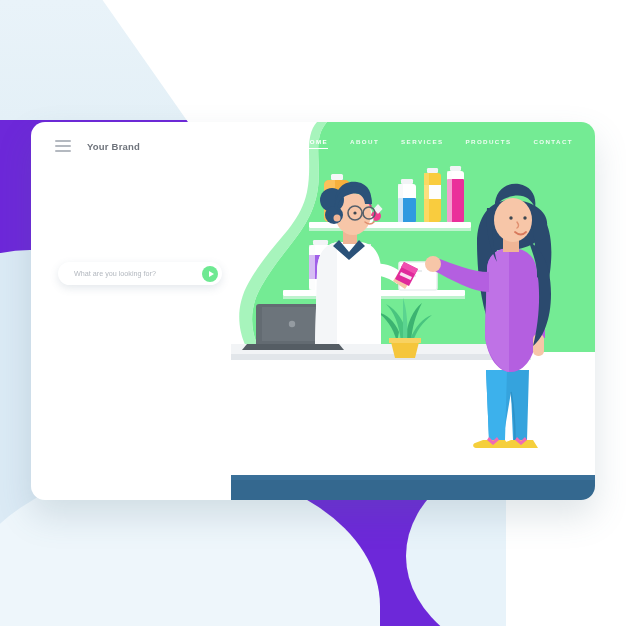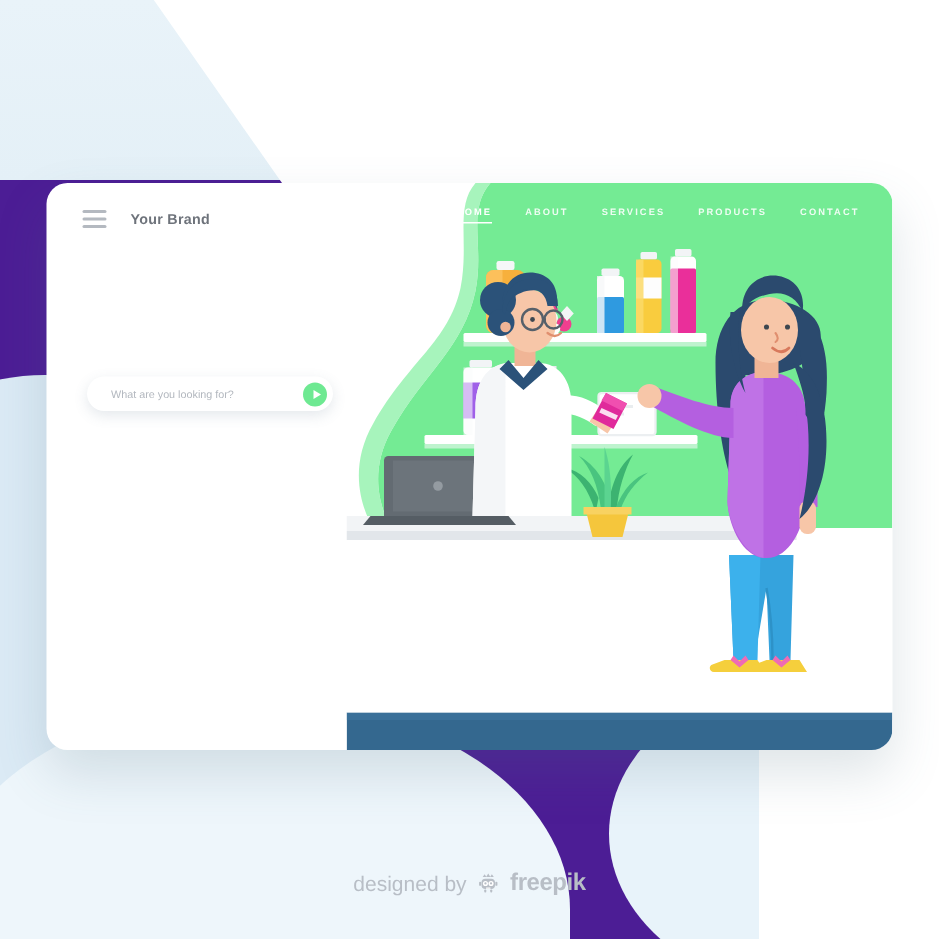--- a/index.html
+++ b/index.html
@@ -4,21 +4,21 @@
 <style>
   html, body {
     margin: 0; padding: 0;
     width: 626px; height: 626px;
     overflow: hidden;
     font-family: "Liberation Sans", sans-serif;
   }
   #stage {
     position: relative;
     width: 626px; height: 626px;
-    background: #4c1d95;
+    background: #6d28d9;
     overflow: hidden;
   }
   
   .bg-white-diag {
     position: absolute;
     top: -260px; right: -200px;
     width: 620px; height: 620px;
     background: #ffffff;
     transform: rotate(-35deg);
   }
@@ -137,21 +137,21 @@
   .hero h1 .bold { display: block; font-weight: bold; color: #4b4f56; }
   .hero p {
     margin: 14px 0 0 0;
     font-size: 7.4px;
     line-height: 1.85;
     color: #a6abb3;
     letter-spacing: 0.1px;
     max-width: 175px;
   }
   .search {
-    margin-top: 1px;
+    margin-top: 12px;
     width: 164px; height: 23px;
     background: #ffffff;
     border-radius: 13px;
     box-shadow: 0 3px 9px rgba(90,115,135,0.16);
     display: flex; align-items: center;
     padding: 0 4px 0 14px;
     box-sizing: border-box;
   }
   .search input {
     flex: 1;
@@ -419,31 +419,14 @@
       <div class="search">
         <input type="text" placeholder="What are you looking for?" style="">
         <button class="search-btn">
           <span class="tri"></span>
         </button>
       </div>
     </div>
 
   </div>
 
-  <div class="credit">
-    <span class="by">designed by</span>
-    <svg class="logo" viewBox="0 0 32 32">
-      <path d="M9 7 L11.5 3.5 L13.5 6.5 L16 2.5 L18.5 6.5 L20.5 3.5 L23 7 Z" fill="#b8bec6"></path>
-      <rect x="7.5" y="9" width="17" height="13" rx="5" fill="#b8bec6"></rect>
-      <circle cx="12.5" cy="15" r="3.2" fill="#ffffff"></circle>
-      <circle cx="19.5" cy="15" r="3.2" fill="#ffffff"></circle>
-      <circle cx="12.5" cy="15" r="1.4" fill="#b8bec6"></circle>
-      <circle cx="19.5" cy="15" r="1.4" fill="#b8bec6"></circle>
-      <rect x="13" y="20" width="6" height="1.6" rx="0.8" fill="#ffffff"></rect>
-      <rect x="4.5" y="13" width="2.6" height="5" rx="1.2" fill="#b8bec6"></rect>
-      <rect x="24.9" y="13" width="2.6" height="5" rx="1.2" fill="#b8bec6"></rect>
-      <rect x="11" y="22.5" width="2.5" height="4" rx="1" fill="#b8bec6"></rect>
-      <rect x="18.5" y="22.5" width="2.5" height="4" rx="1" fill="#b8bec6"></rect>
-    </svg>
-    <span class="fp">freepik</span>
-  </div>
 
 </div>
 
 </body></html>

